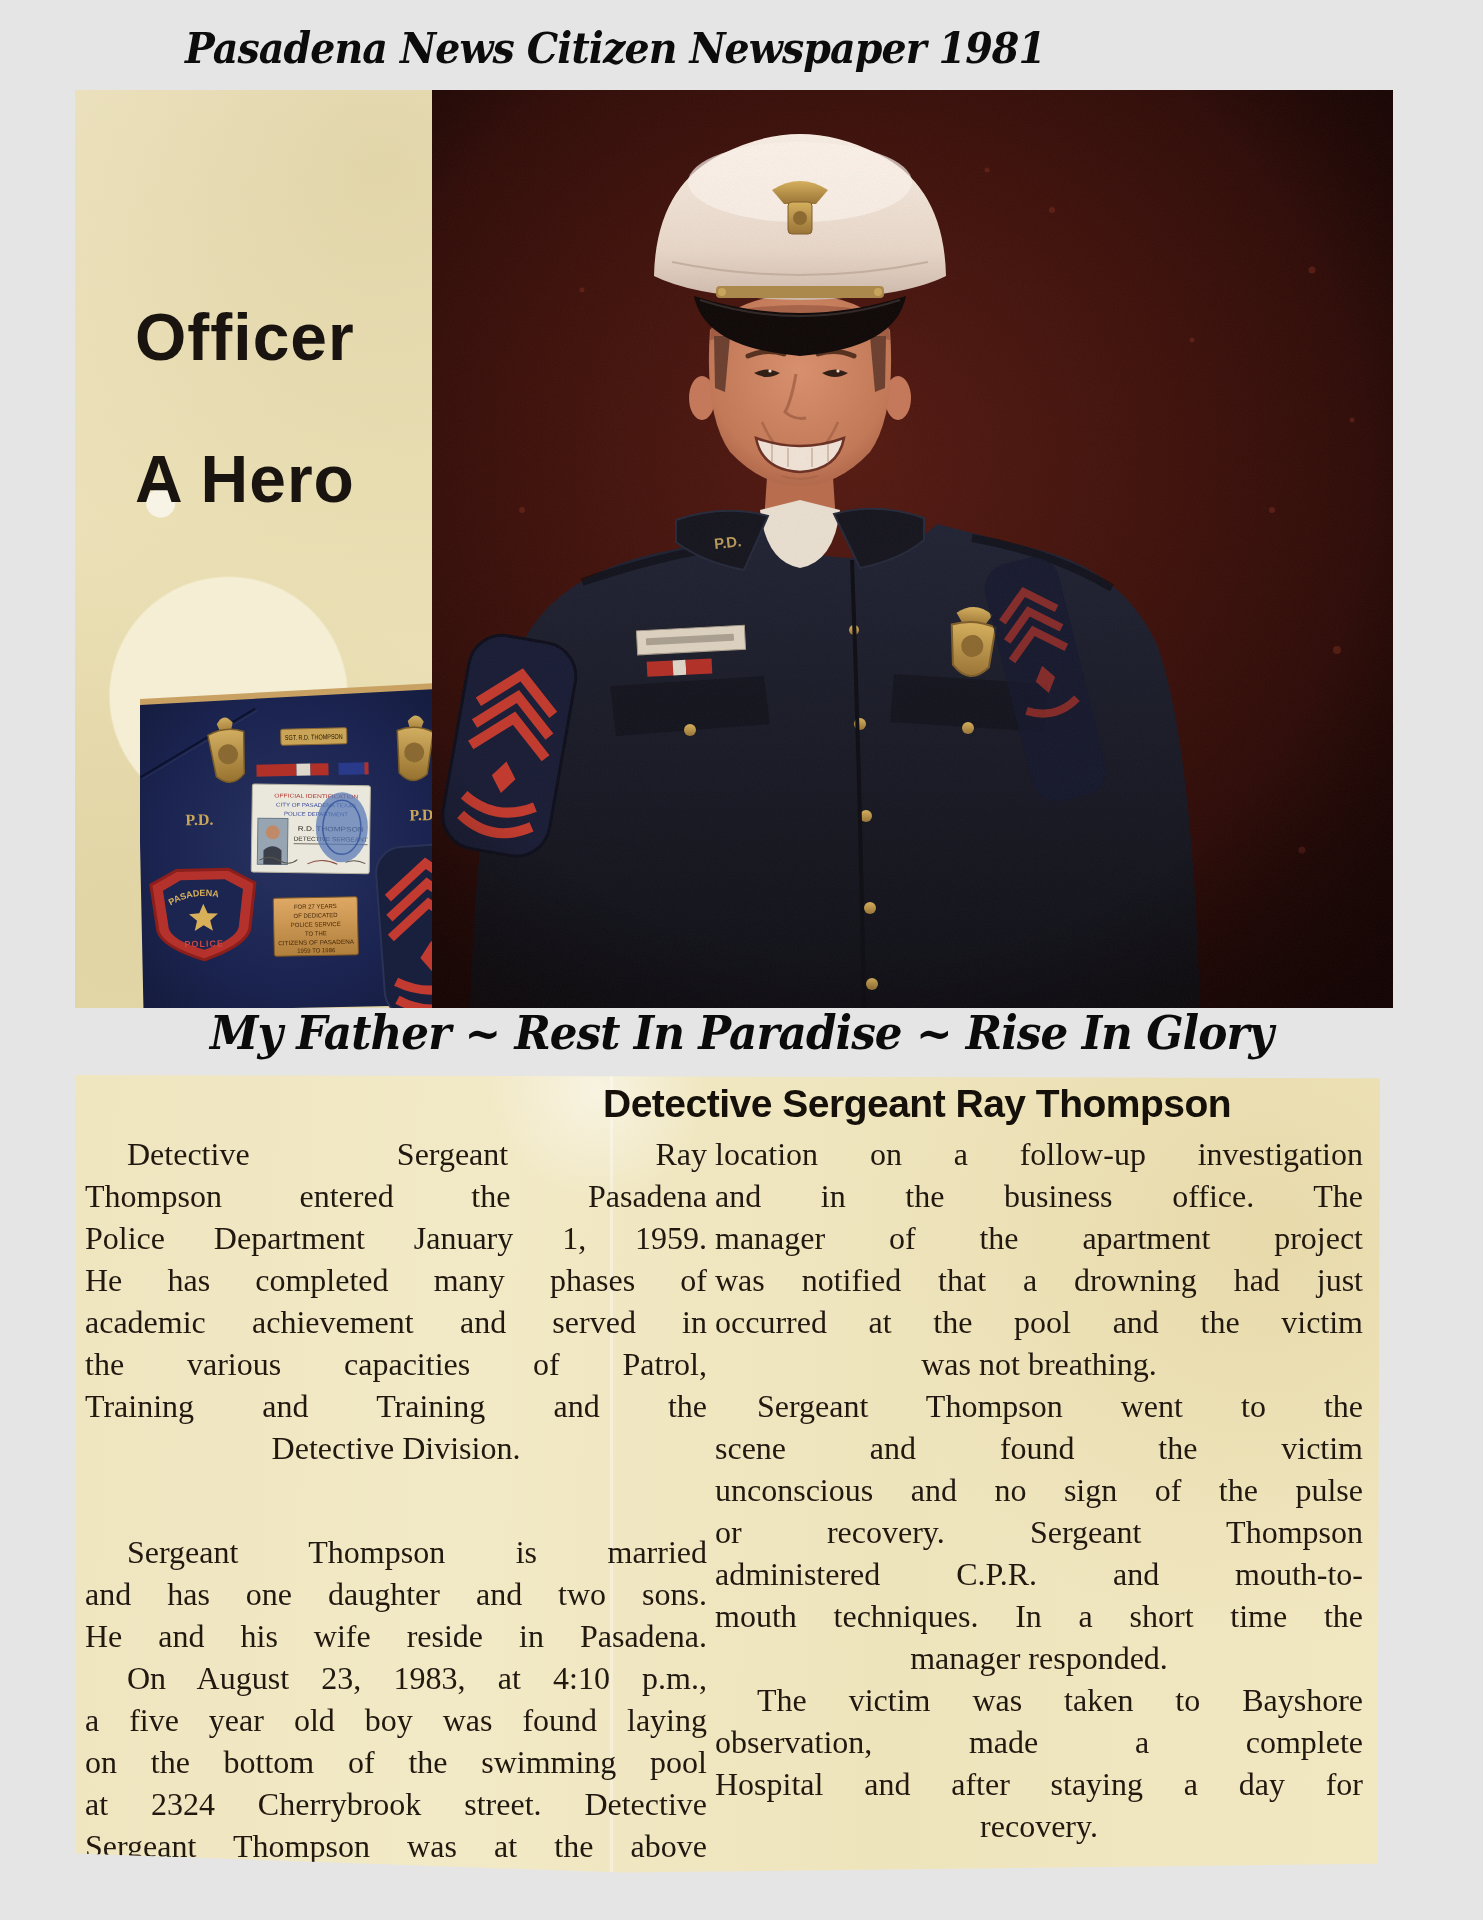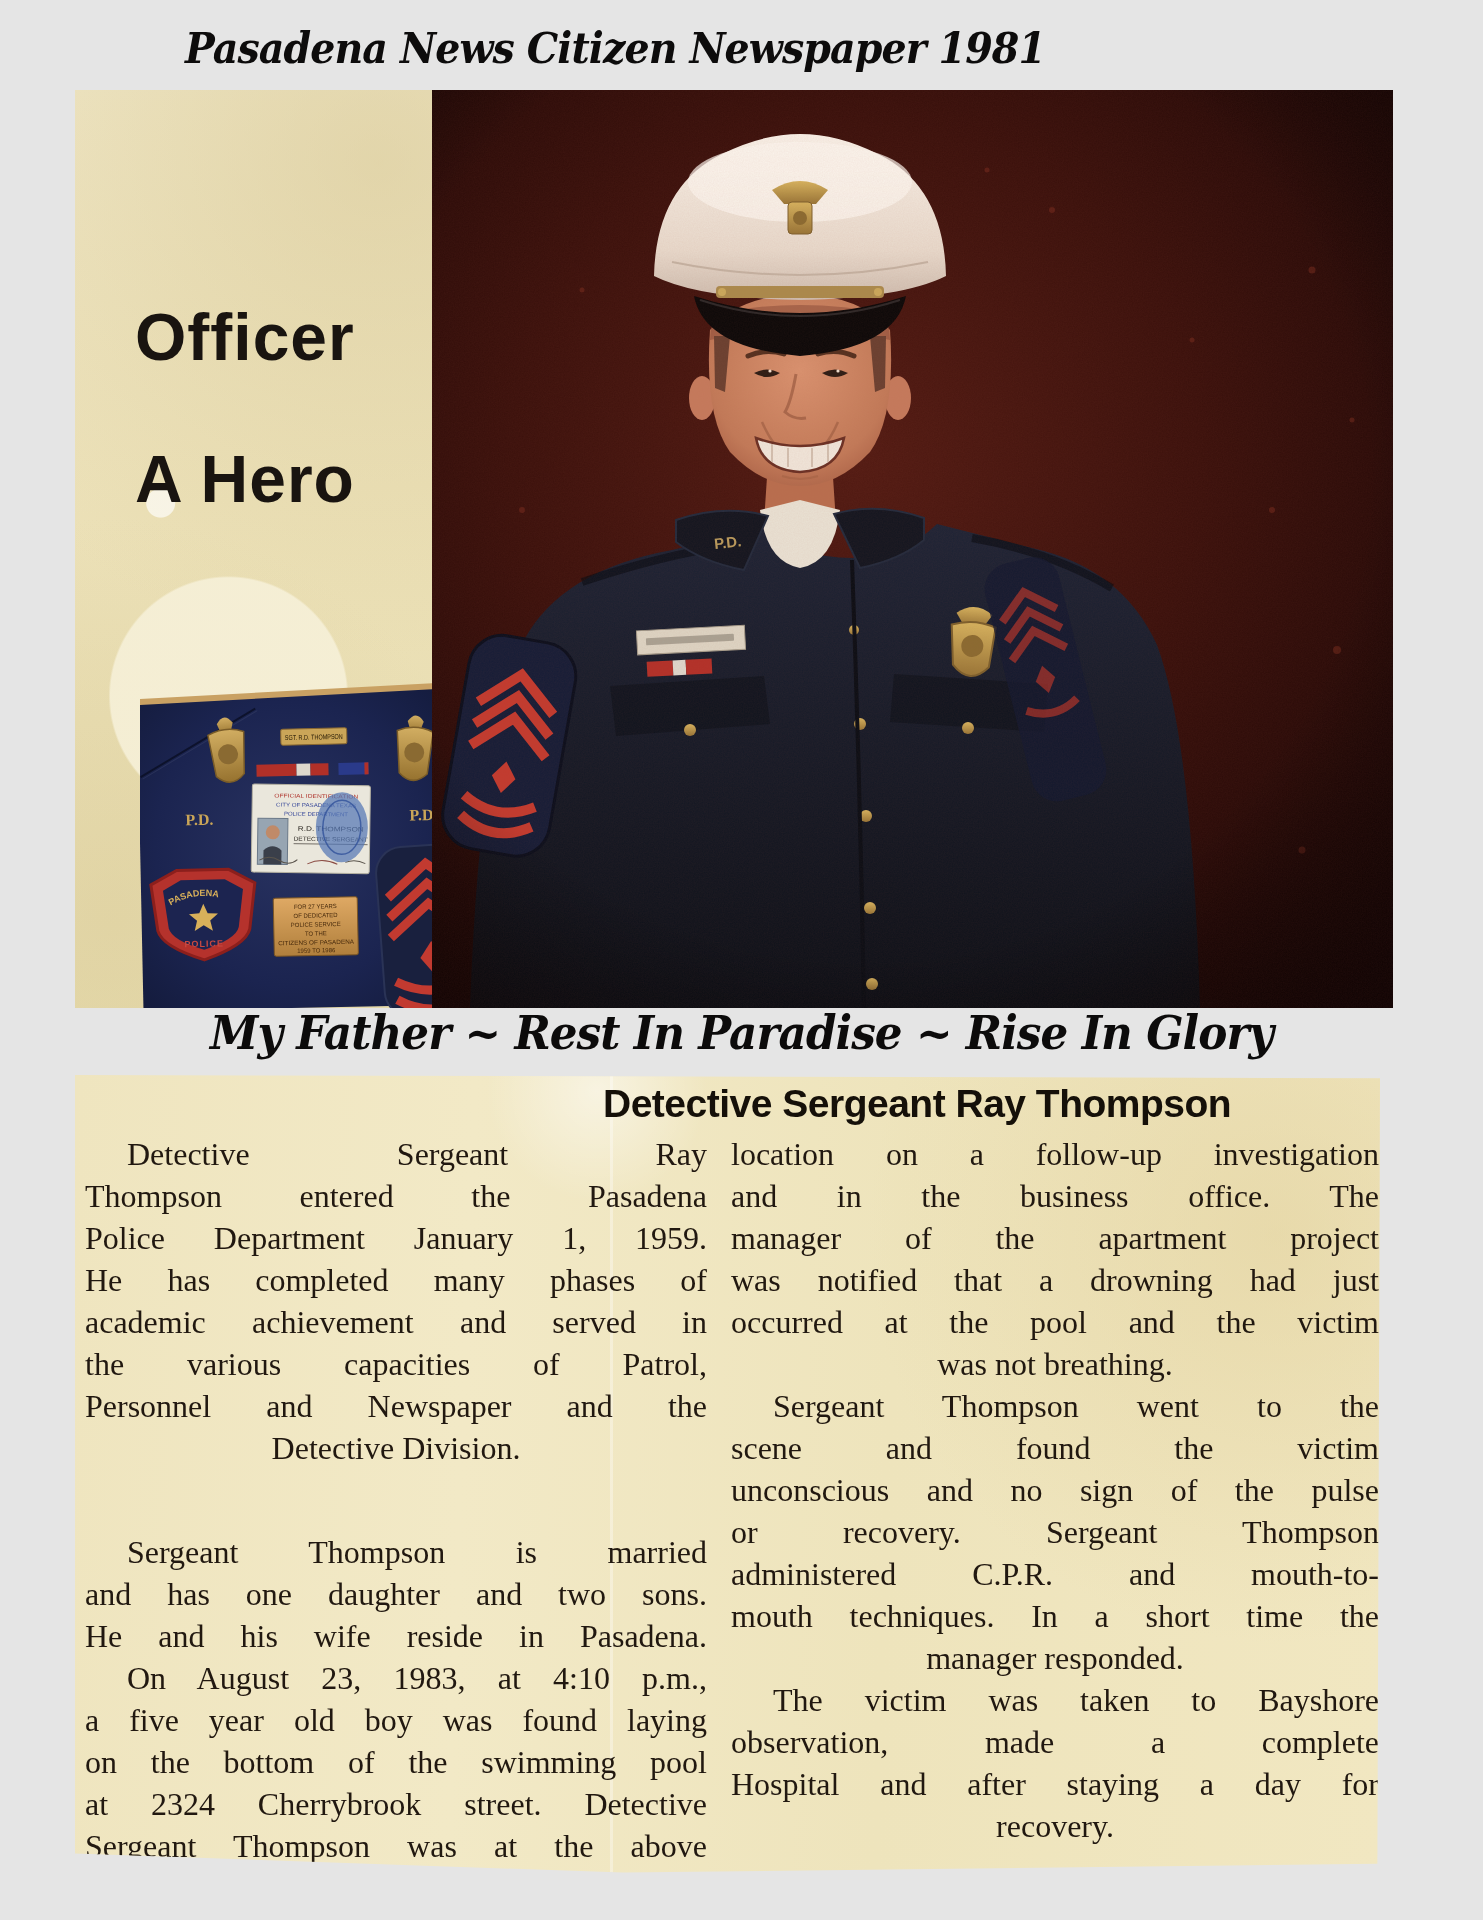--- a/index.html
+++ b/index.html
@@ -36,21 +36,21 @@
   .article{position:absolute;left:75px;top:1075px;width:1305px;height:800px;
       background:
         radial-gradient(ellipse at 40% 2%, rgba(255,255,255,.5), rgba(255,255,255,0) 10%),
         radial-gradient(circle at 92% 20%, rgba(223,205,150,.5), rgba(223,205,150,0) 30%),
         linear-gradient(92deg,#efe5bf 0%,#f2e9c6 30%,#eee4bc 62%,#f1e7c1 100%);
       clip-path:polygon(0 0,100% .4%,99.8% 98.6%,42% 99.7%,0 97.3%);}
   .article::before{content:"";position:absolute;left:41%;top:0;width:3px;height:100%;
       background:rgba(255,255,255,.35);}
   .art-headline{position:absolute;left:528px;top:8px;
       font:700 39px/1.1 "Liberation Sans",sans-serif;color:#151009;letter-spacing:-.5px;}
-  .columns{position:absolute;left:10px;top:58px;display:flex;gap:24px;}
+  .columns{position:absolute;left:10px;top:58px;display:flex;gap:8px;}
   .col1{width:622px;}
   .col2{width:648px;}
   .line{height:42px;font:32px/42px "Liberation Serif",serif;color:#211810;overflow:hidden;}
   .justified{text-align:justify;text-align-last:justify;}
   .flush{text-align:center;}
   .first{text-indent:42px;}
   .gap{margin-top:62px;}
 </style>
 </head>
 <body>
@@ -330,21 +330,21 @@
           <div class="line justified">Thompson entered the Pasadena</div>
 
           <div class="line justified">Police Department January 1, 1959.</div>
 
           <div class="line justified">He has completed many phases of</div>
 
           <div class="line justified">academic achievement and served in</div>
 
           <div class="line justified">the various capacities of Patrol,</div>
 
-          <div class="line justified">Personnel and Newspaper and the</div>
+          <div class="line justified">Training and Training and the</div>
 
           <div class="line flush">Detective Division.</div>
 
           <div class="line justified first gap">Sergeant Thompson is married</div>
 
           <div class="line justified">and has one daughter and two sons.</div>
 
           <div class="line justified">He and his wife reside in Pasadena.</div>
 
           <div class="line justified first">On August 23, 1983, at 4:10 p.m.,</div>

